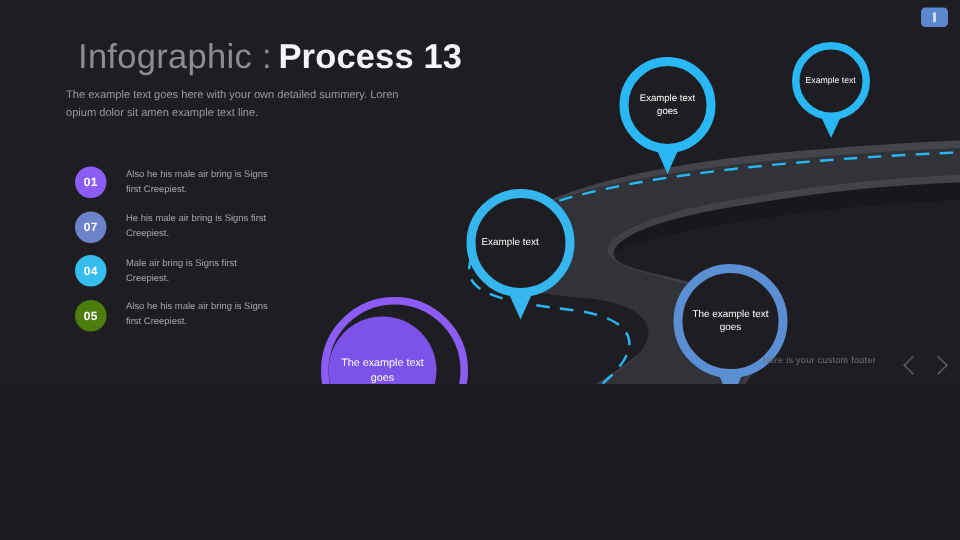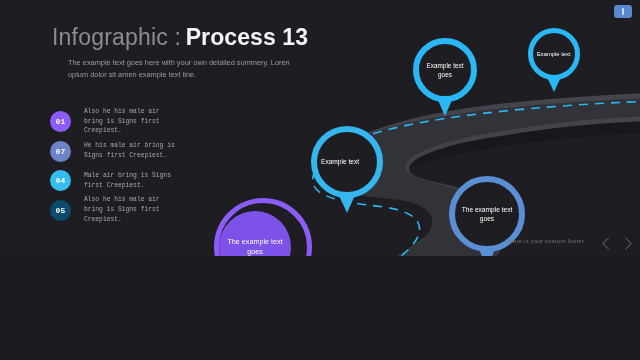--- a/index.html
+++ b/index.html
@@ -34,31 +34,31 @@
     position:absolute; left:52px; top:24px;
     z-index:30; white-space:nowrap;
   }
   #heading .h-light {
     font-size:23px; font-weight:300; color:#8c8c92; letter-spacing:.2px;
   }
   #heading .h-bold {
     font-size:23px; font-weight:bold; color:#f4f5f8; letter-spacing:.1px;
   }
   #subtitle {
-    position:absolute; left:68px; top:57px;
+    position:absolute; left:44px; top:57px;
     width:242px;
     font-size:7.4px; line-height:1.62;
     color:#9a9aa2;
     z-index:30;
   }
 
   
   #step-list {
     position:absolute; left:50px; top:109px;
-    width:140px; z-index:30;font-family:Liberation Mono, monospace;
+    width:140px; z-index:30;
   }
   .step-row {
     display:flex; align-items:center;
     height:25px; margin-bottom:4.5px;
   }
   .step-num {
     width:21px; height:21px; flex:0 0 21px;
     border-radius:50%;
     display:flex; align-items:center; justify-content:center;
     font-size:8px; font-weight:600; color:#ffffff;
@@ -203,21 +203,21 @@
     </div>
     <div class="step-row">
       <div class="step-num" style="background: rgb(109, 131, 201);">07</div>
       <div class="step-text">He his male air bring is Signs first Creepiest.</div>
     </div>
     <div class="step-row">
       <div class="step-num" style="background: rgb(53, 189, 240);">04</div>
       <div class="step-text">Male air bring is Signs first Creepiest.</div>
     </div>
     <div class="step-row">
-      <div class="step-num" style="background: #0c4a6e;">05</div>
+      <div class="step-num" style="background: #4d7c0f;">05</div>
       <div class="step-text">Also he his male air bring is Signs first Creepiest.</div>
     </div>
   </div>
 
   <div class="pin" id="pin0" style="left:214px; top:198px;">
     <div class="ring" id="pin0ring" style="width:98px;height:98px;border:5px solid #8b5cf6;background:#1e1e22;">
       <div class="ring" style="width:72px;height:72px;background:#7c52e8;">
         <div class="label" style="font-size:7.2px;">The example text goes</div>
       </div>
     </div>

